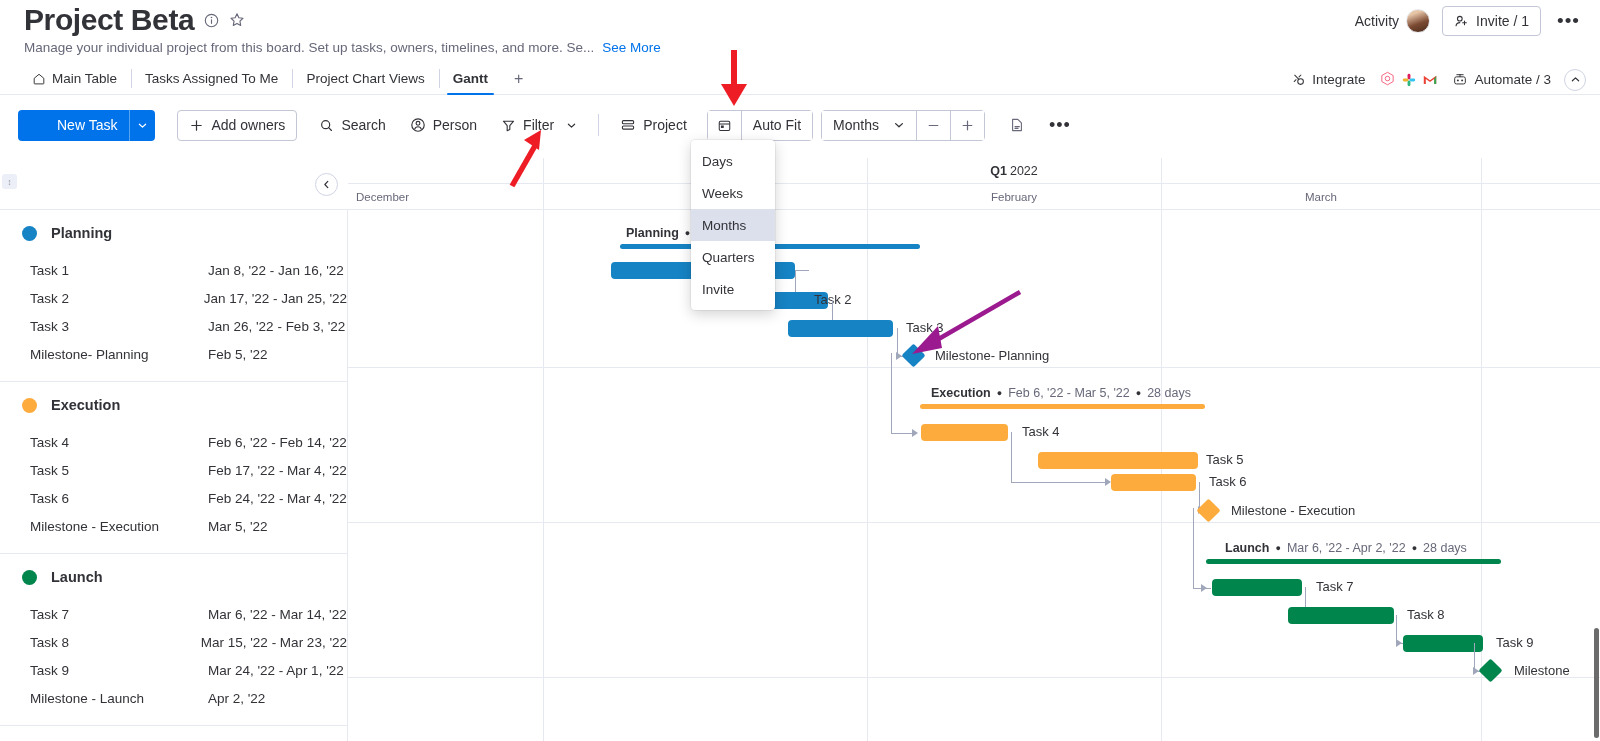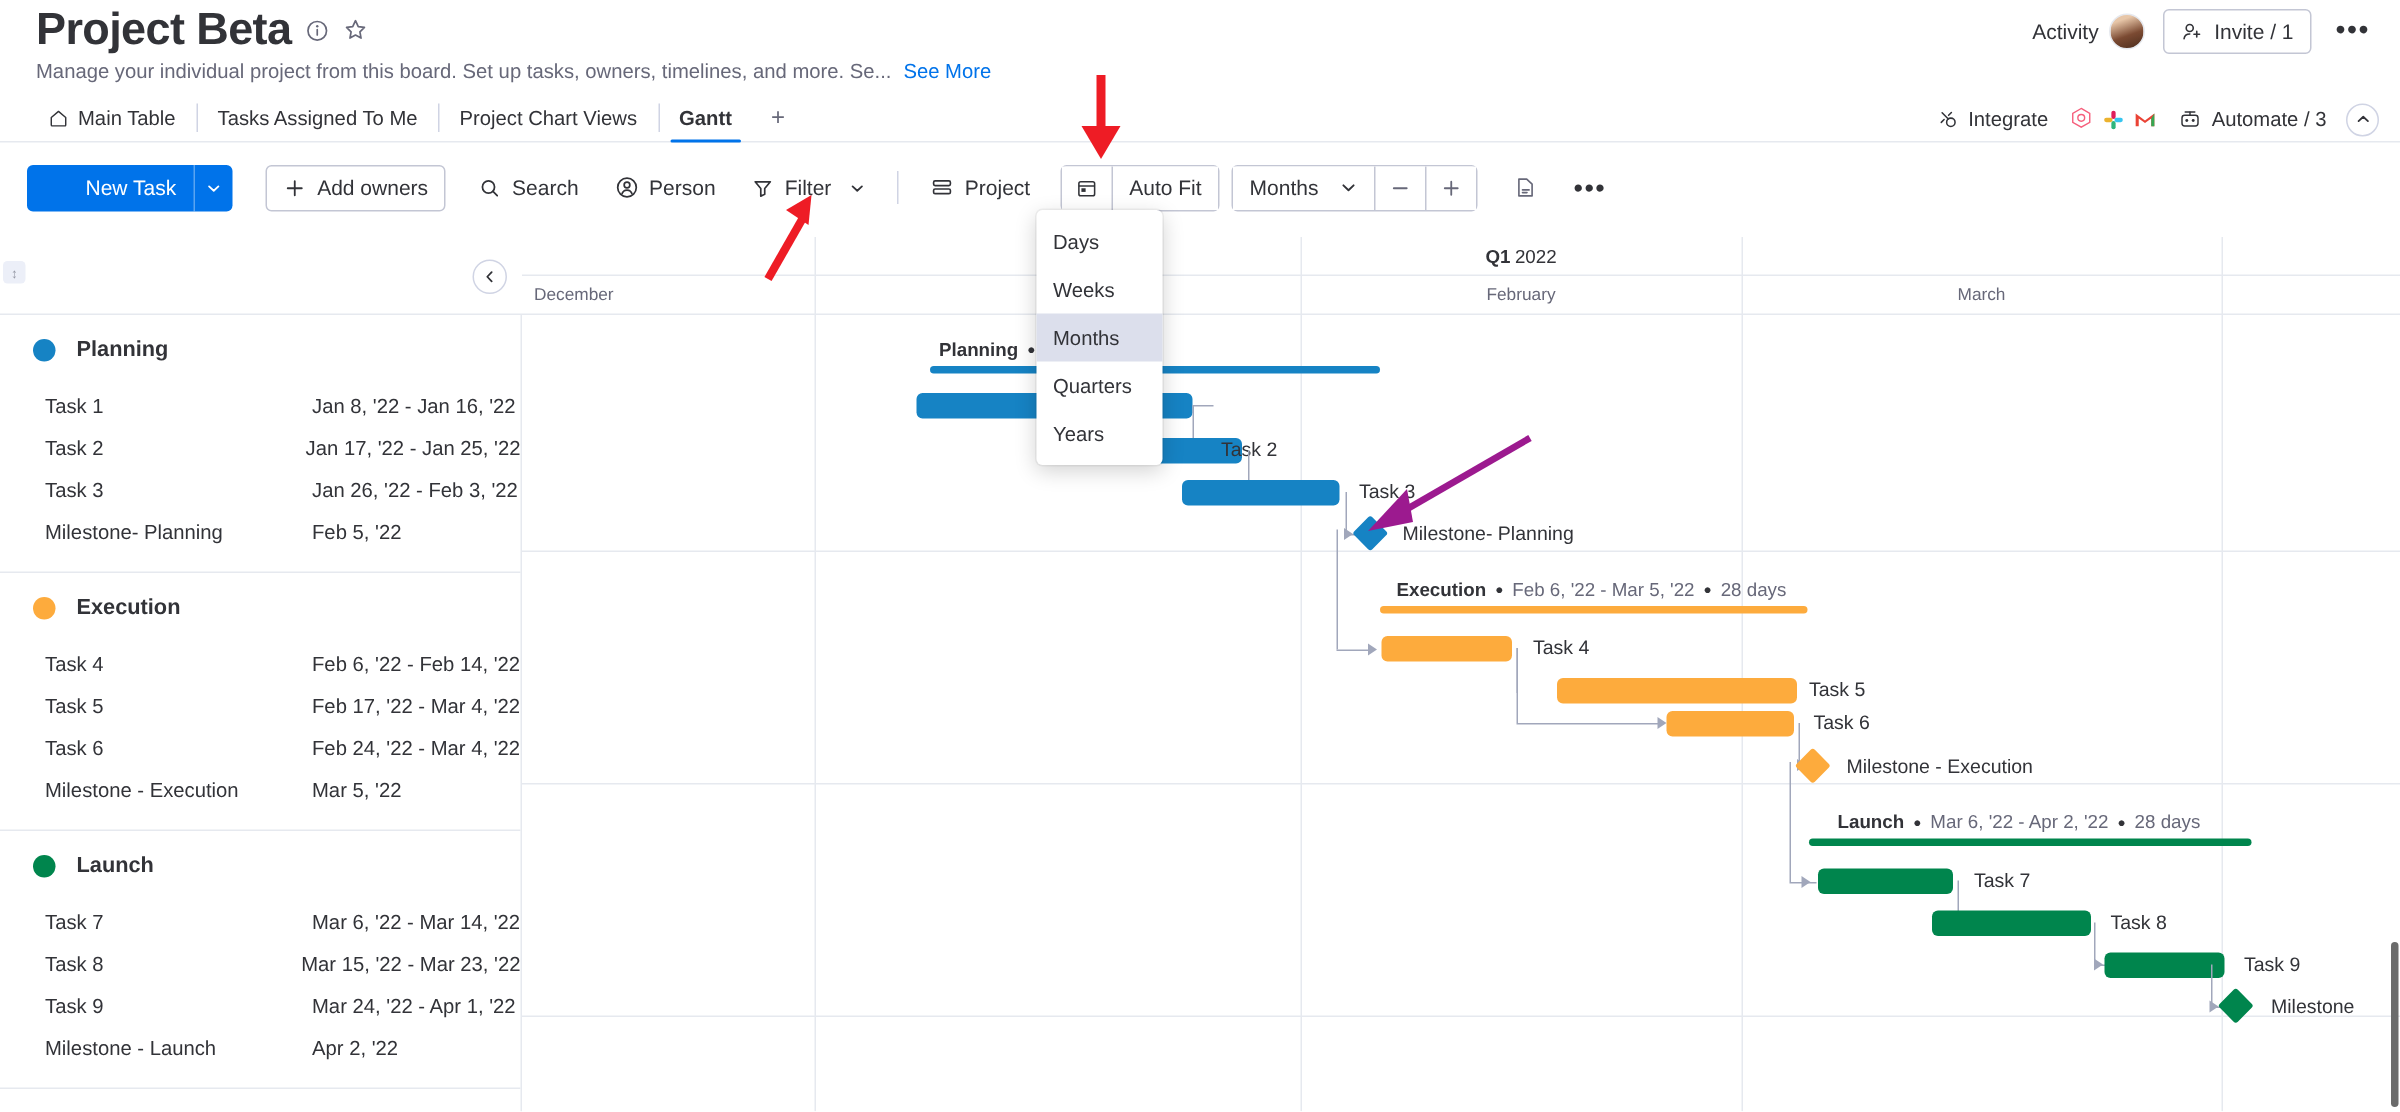--- a/index.html
+++ b/index.html
@@ -522,21 +522,21 @@
       <div class="diamond" style="left:1134px;top:452px;background:#00854d"></div>
       <div class="bar-label" style="left:1166px;top:453px">Milestone</div>
     </div>
   </div>
 
   <div class="dropdown">
     <div class="dd-item">Days</div>
     <div class="dd-item">Weeks</div>
     <div class="dd-item selected">Months</div>
     <div class="dd-item">Quarters</div>
-    <div class="dd-item">Years</div>
+    <div class="dd-item">Invite</div>
   </div>
 
   <svg class="annot" style="left:710px;top:48px" width="48" height="62" viewBox="0 0 48 62">
     <path d="M24 2 L24 40" stroke="#ee1c25" stroke-width="6" stroke-linecap="butt"></path>
     <path d="M24 58 L11 36 L37 36 Z" fill="#ee1c25"></path>
   </svg>
 
   <svg class="annot" style="left:500px;top:128px" width="50" height="62" viewBox="0 0 50 62">
     <path d="M12 58 L36 16" stroke="#ee1c25" stroke-width="5.5" stroke-linecap="butt"></path>
     <path d="M41 2 L24 12 L39 22 Z" fill="#ee1c25"></path>

